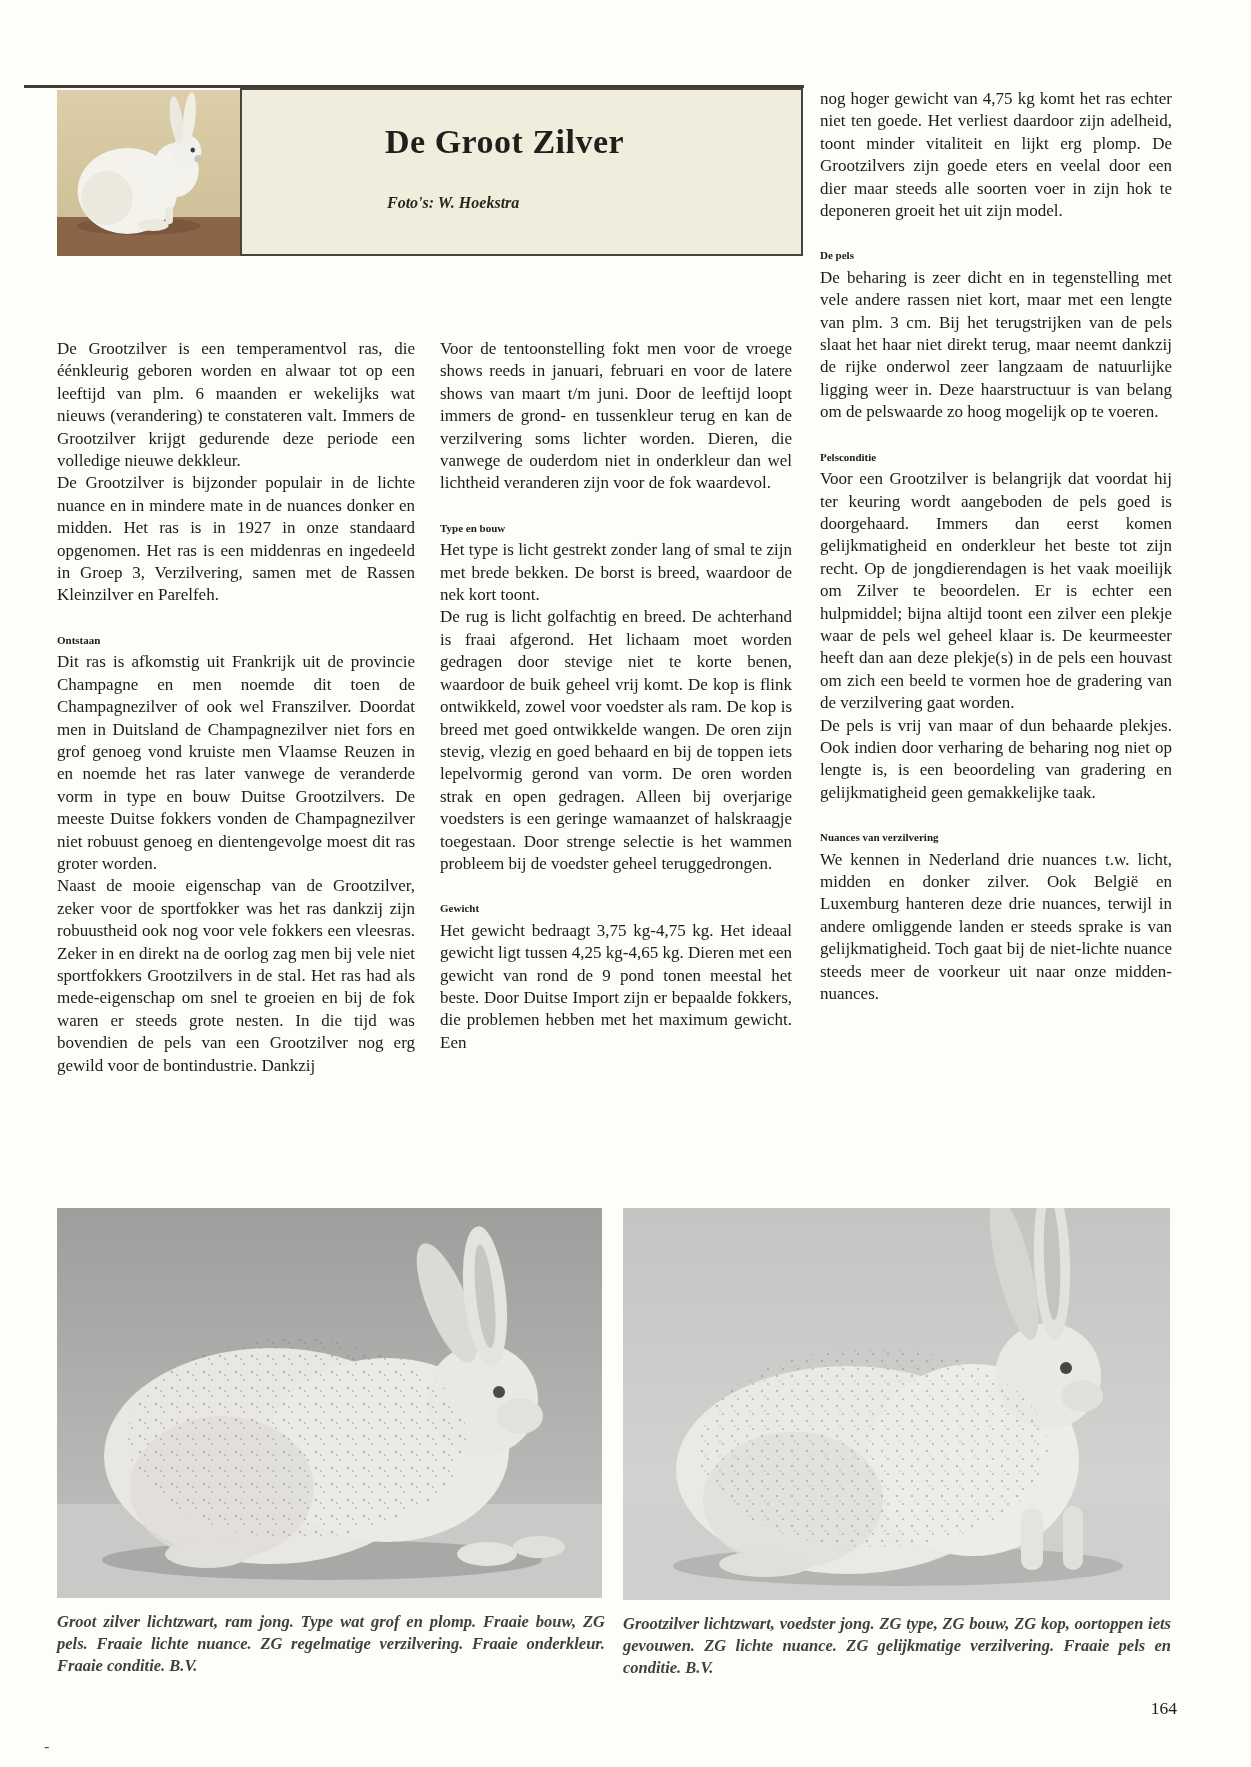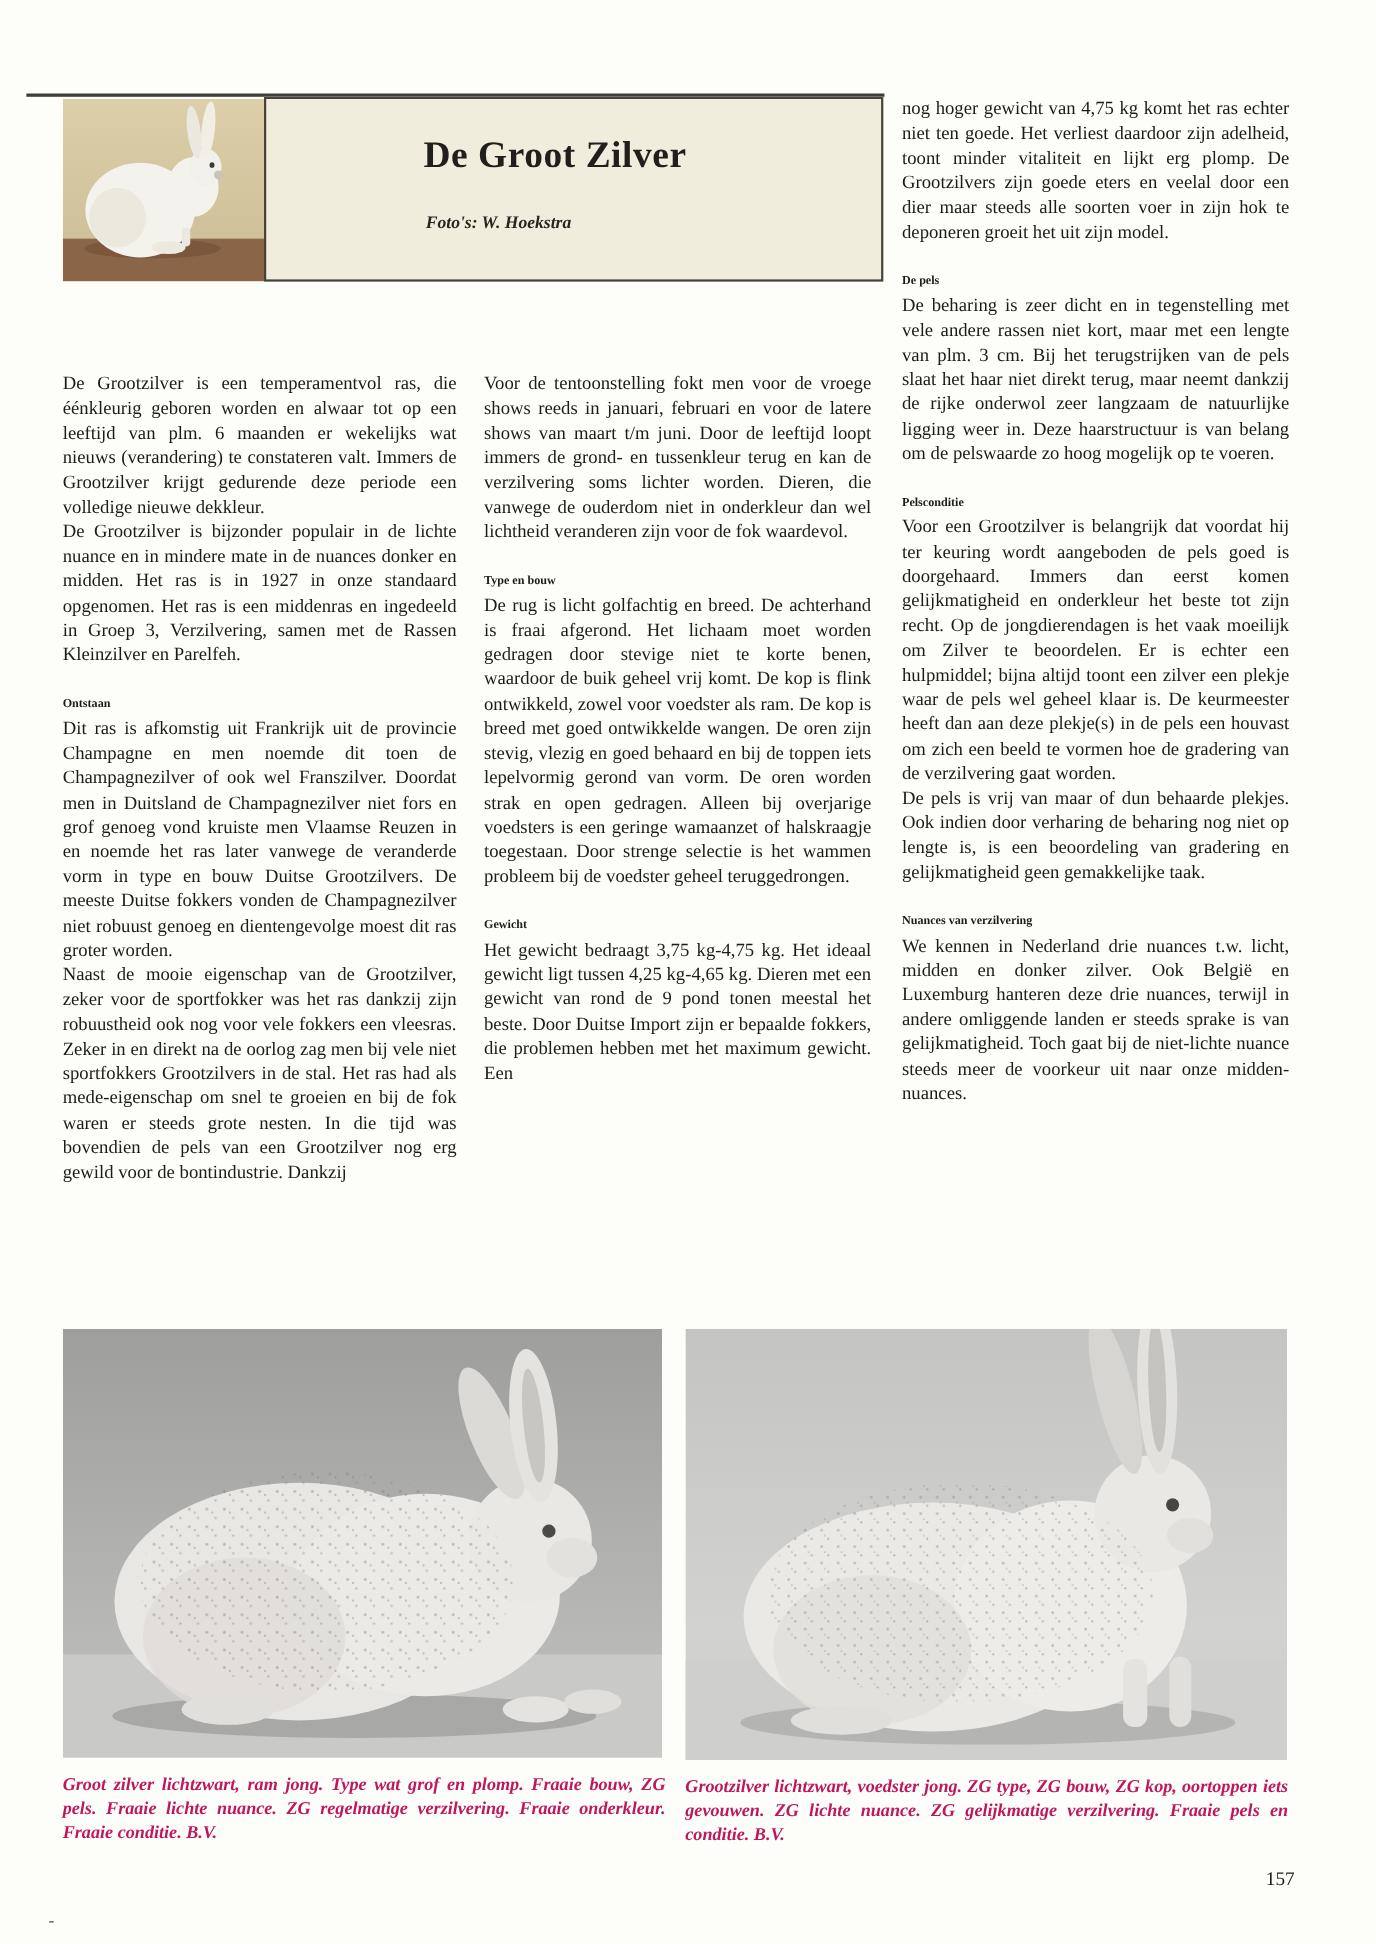--- a/index.html
+++ b/index.html
@@ -42,21 +42,21 @@
   .col1{left:57px;top:338px;width:358px;}
   .col2{left:440px;top:338px;width:352px;}
   .col3{left:820px;top:88px;width:352px;}
   
   .photo{margin:0;overflow:hidden;}
   .photo-left{left:57px;top:1208px;width:545px;height:390px;}
   .photo-right{left:623px;top:1208px;width:547px;height:392px;}
   .photo svg,.header-photo svg{display:block;width:100%;height:100%;}
   .caption{
     font-size:16.5px;line-height:22px;font-style:italic;font-weight:600;
-    text-align:justify;margin:0;color:#be185d;
+    text-align:justify;margin:0;color:#404040;
   }
   .caption-left{left:57px;top:1611px;width:548px;}
   .caption-right{left:623px;top:1613px;width:548px;}
   .page-number{left:1120px;top:1698px;width:57px;text-align:right;font-size:17.5px;}
   .margin-mark{left:44px;top:1738px;font-size:16px;color:#55534c;}
 </style>
 </head>
 <body>
 
 <div class="abs header-rule"></div>
@@ -95,20 +95,21 @@
 <div class="abs col col1">
     <p>De Grootzilver is een temperamentvol ras, die éénkleurig geboren worden en alwaar tot op een leeftijd van plm. 6 maanden er wekelijks wat nieuws (verandering) te constateren valt. Immers de Grootzilver krijgt gedurende deze periode een volledige nieuwe dekkleur.</p>
     <p>De Grootzilver is bijzonder populair in de lichte nuance en in mindere mate in de nuances donker en midden. Het ras is in 1927 in onze standaard opgenomen. Het ras is een middenras en ingedeeld in Groep 3, Verzilvering, samen met de Rassen Kleinzilver en Parelfeh.</p>
     <h3>Ontstaan</h3>
     <p>Dit ras is afkomstig uit Frankrijk uit de provincie Champagne en men noemde dit toen de Champagnezilver of ook wel Franszilver. Doordat men in Duitsland de Champagnezilver niet fors en grof genoeg vond kruiste men Vlaamse Reuzen in en noemde het ras later vanwege de veranderde vorm in type en bouw Duitse Grootzilvers. De meeste Duitse fokkers vonden de Champagnezilver niet robuust genoeg en dientengevolge moest dit ras groter worden.</p>
     <p>Naast de mooie eigenschap van de Grootzilver, zeker voor de sportfokker was het ras dankzij zijn robuustheid ook nog voor vele fokkers een vleesras. Zeker in en direkt na de oorlog zag men bij vele niet sportfokkers Grootzilvers in de stal. Het ras had als mede-eigenschap om snel te groeien en bij de fok waren er steeds grote nesten. In die tijd was bovendien de pels van een Grootzilver nog erg gewild voor de bontindustrie. Dankzij</p>
   </div>
 <div class="abs col col2">
     <p>Voor de tentoonstelling fokt men voor de vroege shows reeds in januari, februari en voor de latere shows van maart t/m juni. Door de leeftijd loopt immers de grond- en tussenkleur terug en kan de verzilvering soms lichter worden. Dieren, die vanwege de ouderdom niet in onderkleur dan wel lichtheid veranderen zijn voor de fok waardevol.</p>
     <h3>Type en bouw</h3>
+    <p>Het type is licht gestrekt zonder lang of smal te zijn met brede bekken. De borst is breed, waardoor de nek kort toont.</p>
     <p>De rug is licht golfachtig en breed. De achterhand is fraai afgerond. Het lichaam moet worden gedragen door stevige niet te korte benen, waardoor de buik geheel vrij komt. De kop is flink ontwikkeld, zowel voor voedster als ram. De kop is breed met goed ontwikkelde wangen. De oren zijn stevig, vlezig en goed behaard en bij de toppen iets lepelvormig gerond van vorm. De oren worden strak en open gedragen. Alleen bij overjarige voedsters is een geringe wamaanzet of halskraagje toegestaan. Door strenge selectie is het wammen probleem bij de voedster geheel teruggedrongen.</p>
     <h3>Gewicht</h3>
     <p>Het gewicht bedraagt 3,75 kg-4,75 kg. Het ideaal gewicht ligt tussen 4,25 kg-4,65 kg. Dieren met een gewicht van rond de 9 pond tonen meestal het beste. Door Duitse Import zijn er bepaalde fokkers, die problemen hebben met het maximum gewicht. Een</p>
   </div>
 <div class="abs col col3">
     <p>nog hoger gewicht van 4,75 kg komt het ras echter niet ten goede. Het verliest daardoor zijn adelheid, toont minder vitaliteit en lijkt erg plomp. De Grootzilvers zijn goede eters en veelal door een dier maar steeds alle soorten voer in zijn hok te deponeren groeit het uit zijn model.</p>
     <h3>De pels</h3>
     <p>De beharing is zeer dicht en in tegenstelling met vele andere rassen niet kort, maar met een lengte van plm. 3 cm. Bij het terugstrijken van de pels slaat het haar niet direkt terug, maar neemt dankzij de rijke onderwol zeer langzaam de natuurlijke ligging weer in. Deze haarstructuur is van belang om de pelswaarde zo hoog mogelijk op te voeren.</p>
     <h3>Pelsconditie</h3>
     <p>Voor een Grootzilver is belangrijk dat voordat hij ter keuring wordt aangeboden de pels goed is doorgehaard. Immers dan eerst komen gelijkmatigheid en onderkleur het beste tot zijn recht. Op de jongdierendagen is het vaak moeilijk om Zilver te beoordelen. Er is echter een hulpmiddel; bijna altijd toont een zilver een plekje waar de pels wel geheel klaar is. De keurmeester heeft dan aan deze plekje(s) in de pels een houvast om zich een beeld te vormen hoe de gradering van de verzilvering gaat worden.</p>
@@ -183,14 +184,14 @@
       <rect x="440" y="298" width="20" height="64" rx="10" fill="#e1dfdb"></rect>
       <ellipse cx="142" cy="356" rx="46" ry="13" fill="#e1dfdb"></ellipse>
       <ellipse cx="250" cy="240" rx="175" ry="100" fill="url(#fleck2)" opacity="0.5"></ellipse>
     </g>
   </svg>
 </figure>
 
 <p class="abs caption caption-left">Groot zilver lichtzwart, ram jong. Type wat grof en plomp. Fraaie bouw, ZG pels. Fraaie lichte nuance. ZG regelmatige verzilvering. Fraaie onderkleur. Fraaie conditie. B.V.</p>
 <p class="abs caption caption-right">Grootzilver lichtzwart, voedster jong. ZG type, ZG bouw, ZG kop, oortoppen iets gevouwen. ZG lichte nuance. ZG gelijkmatige verzilvering. Fraaie pels en conditie. B.V.</p>
 
-<div class="abs page-number">157</div>
+<div class="abs page-number">164</div>
 <div class="abs margin-mark">-</div>
 
 </body></html>

